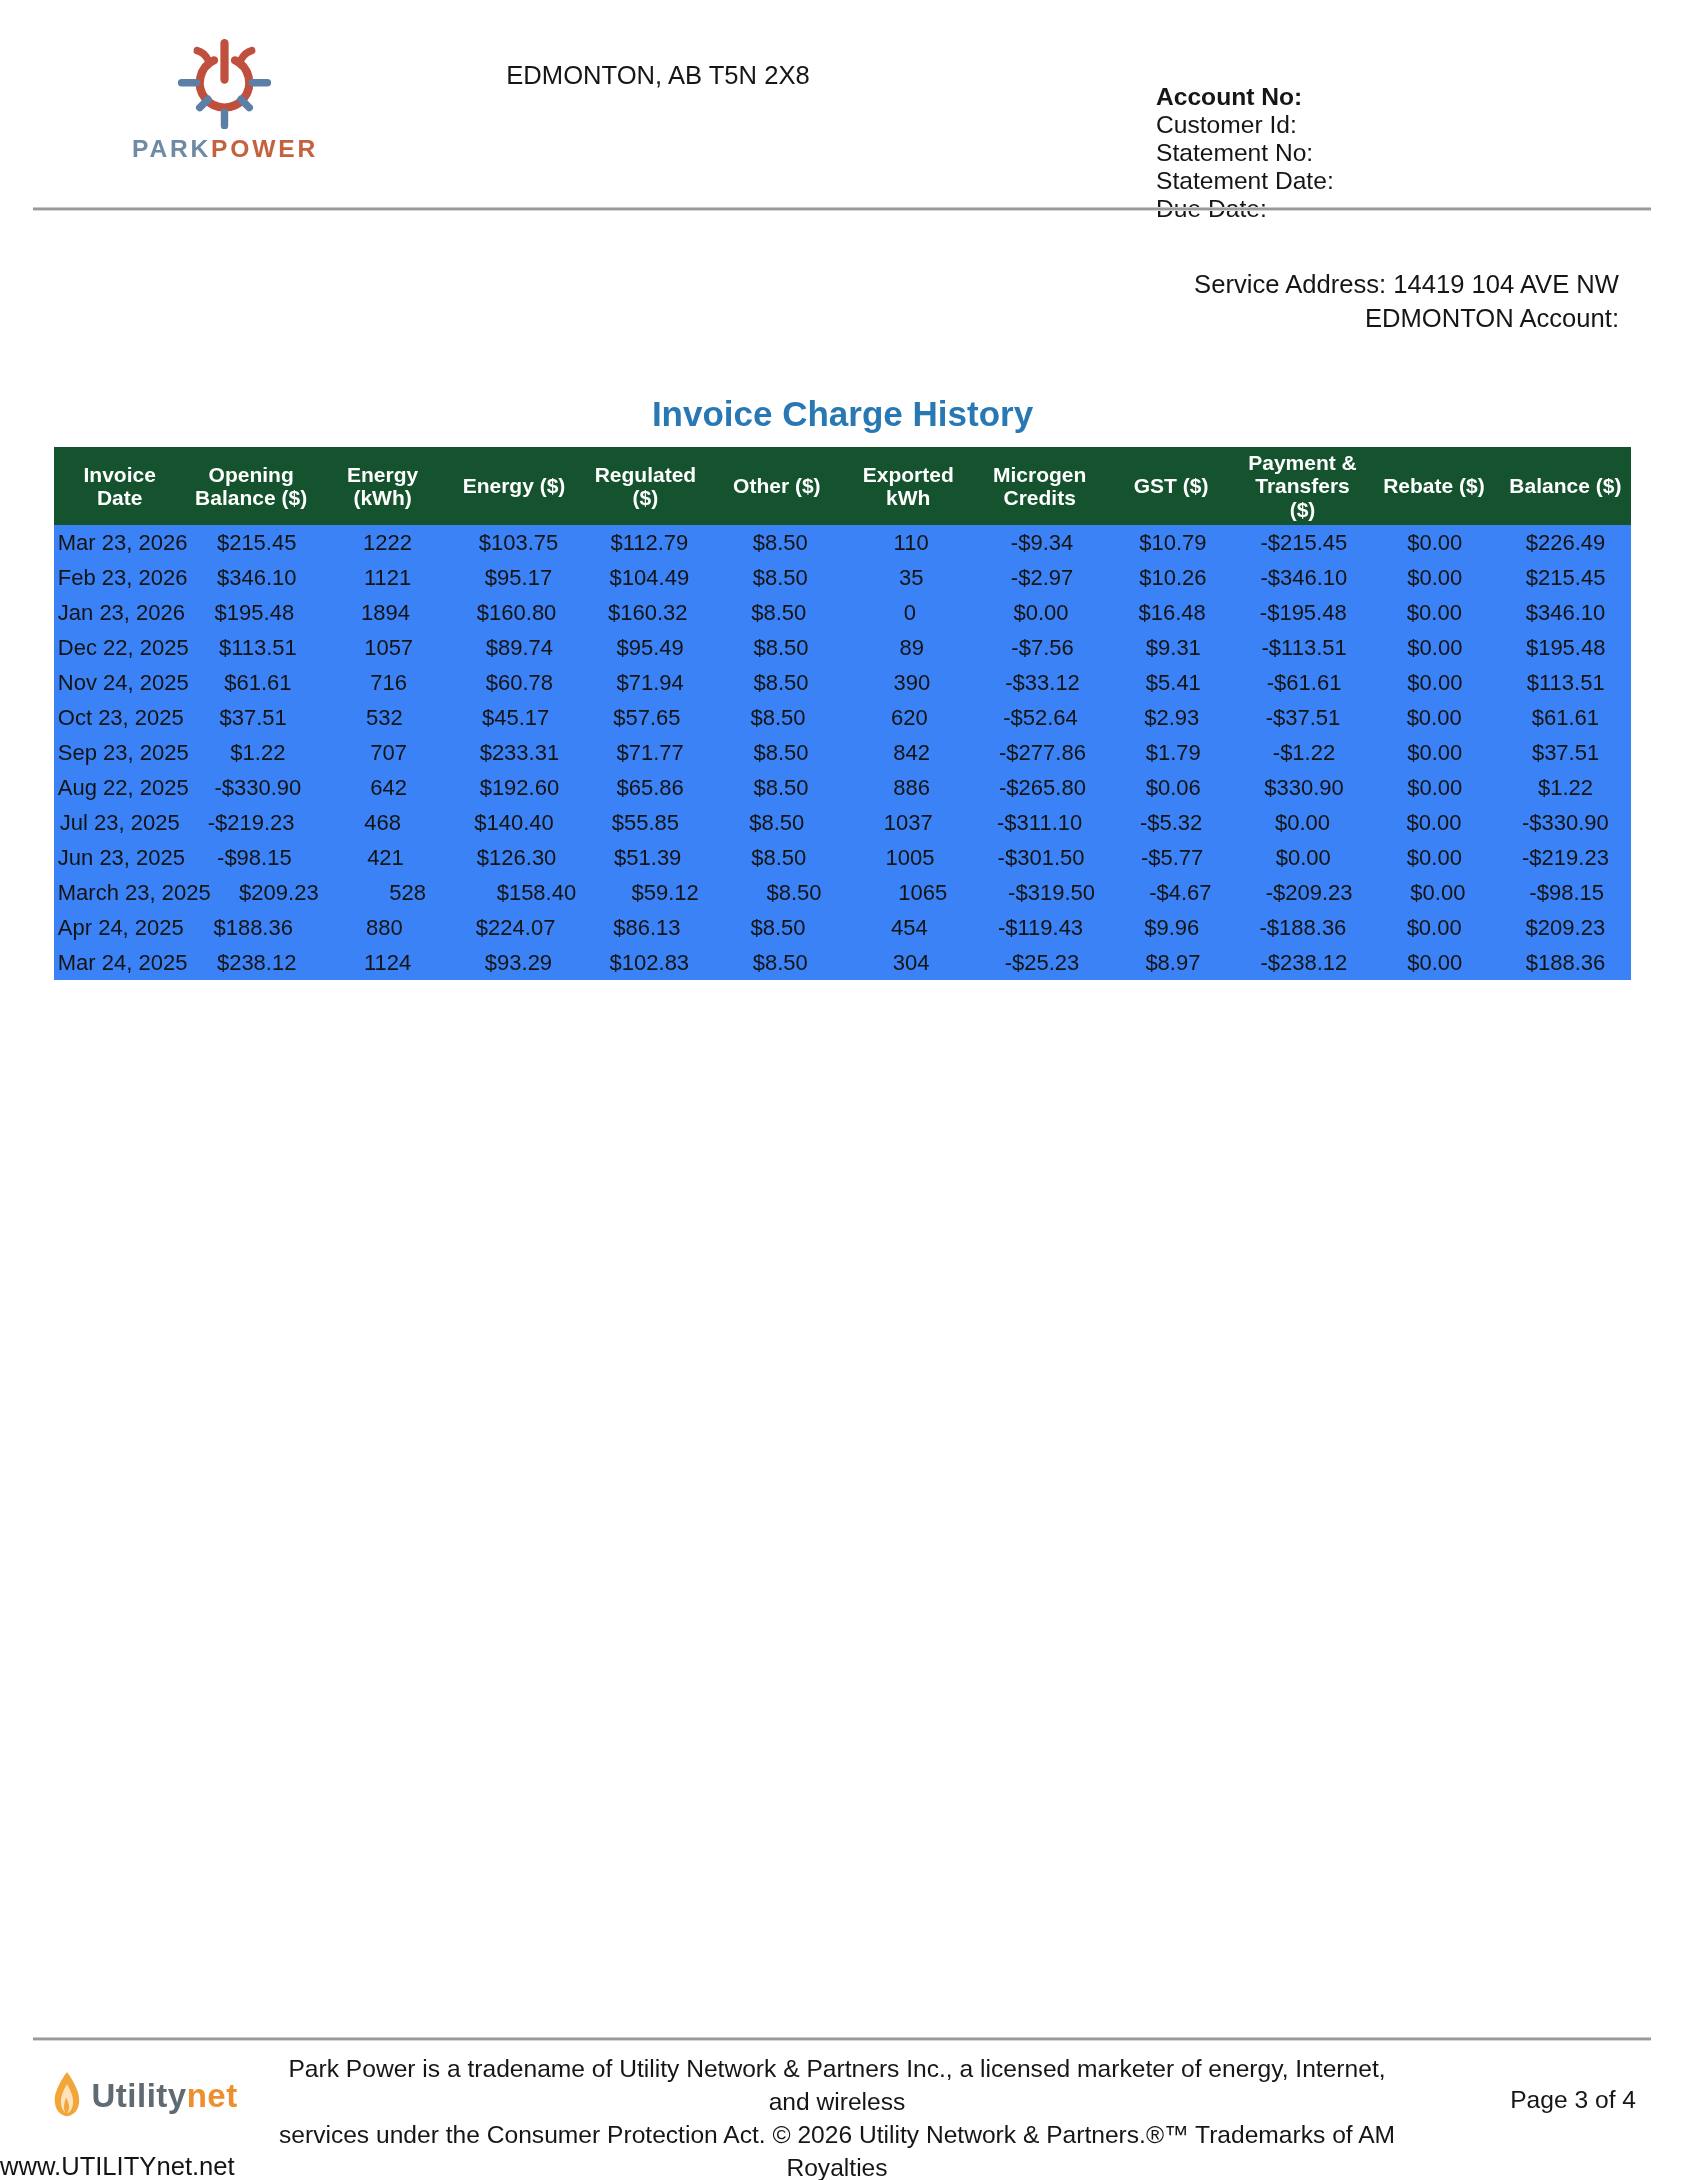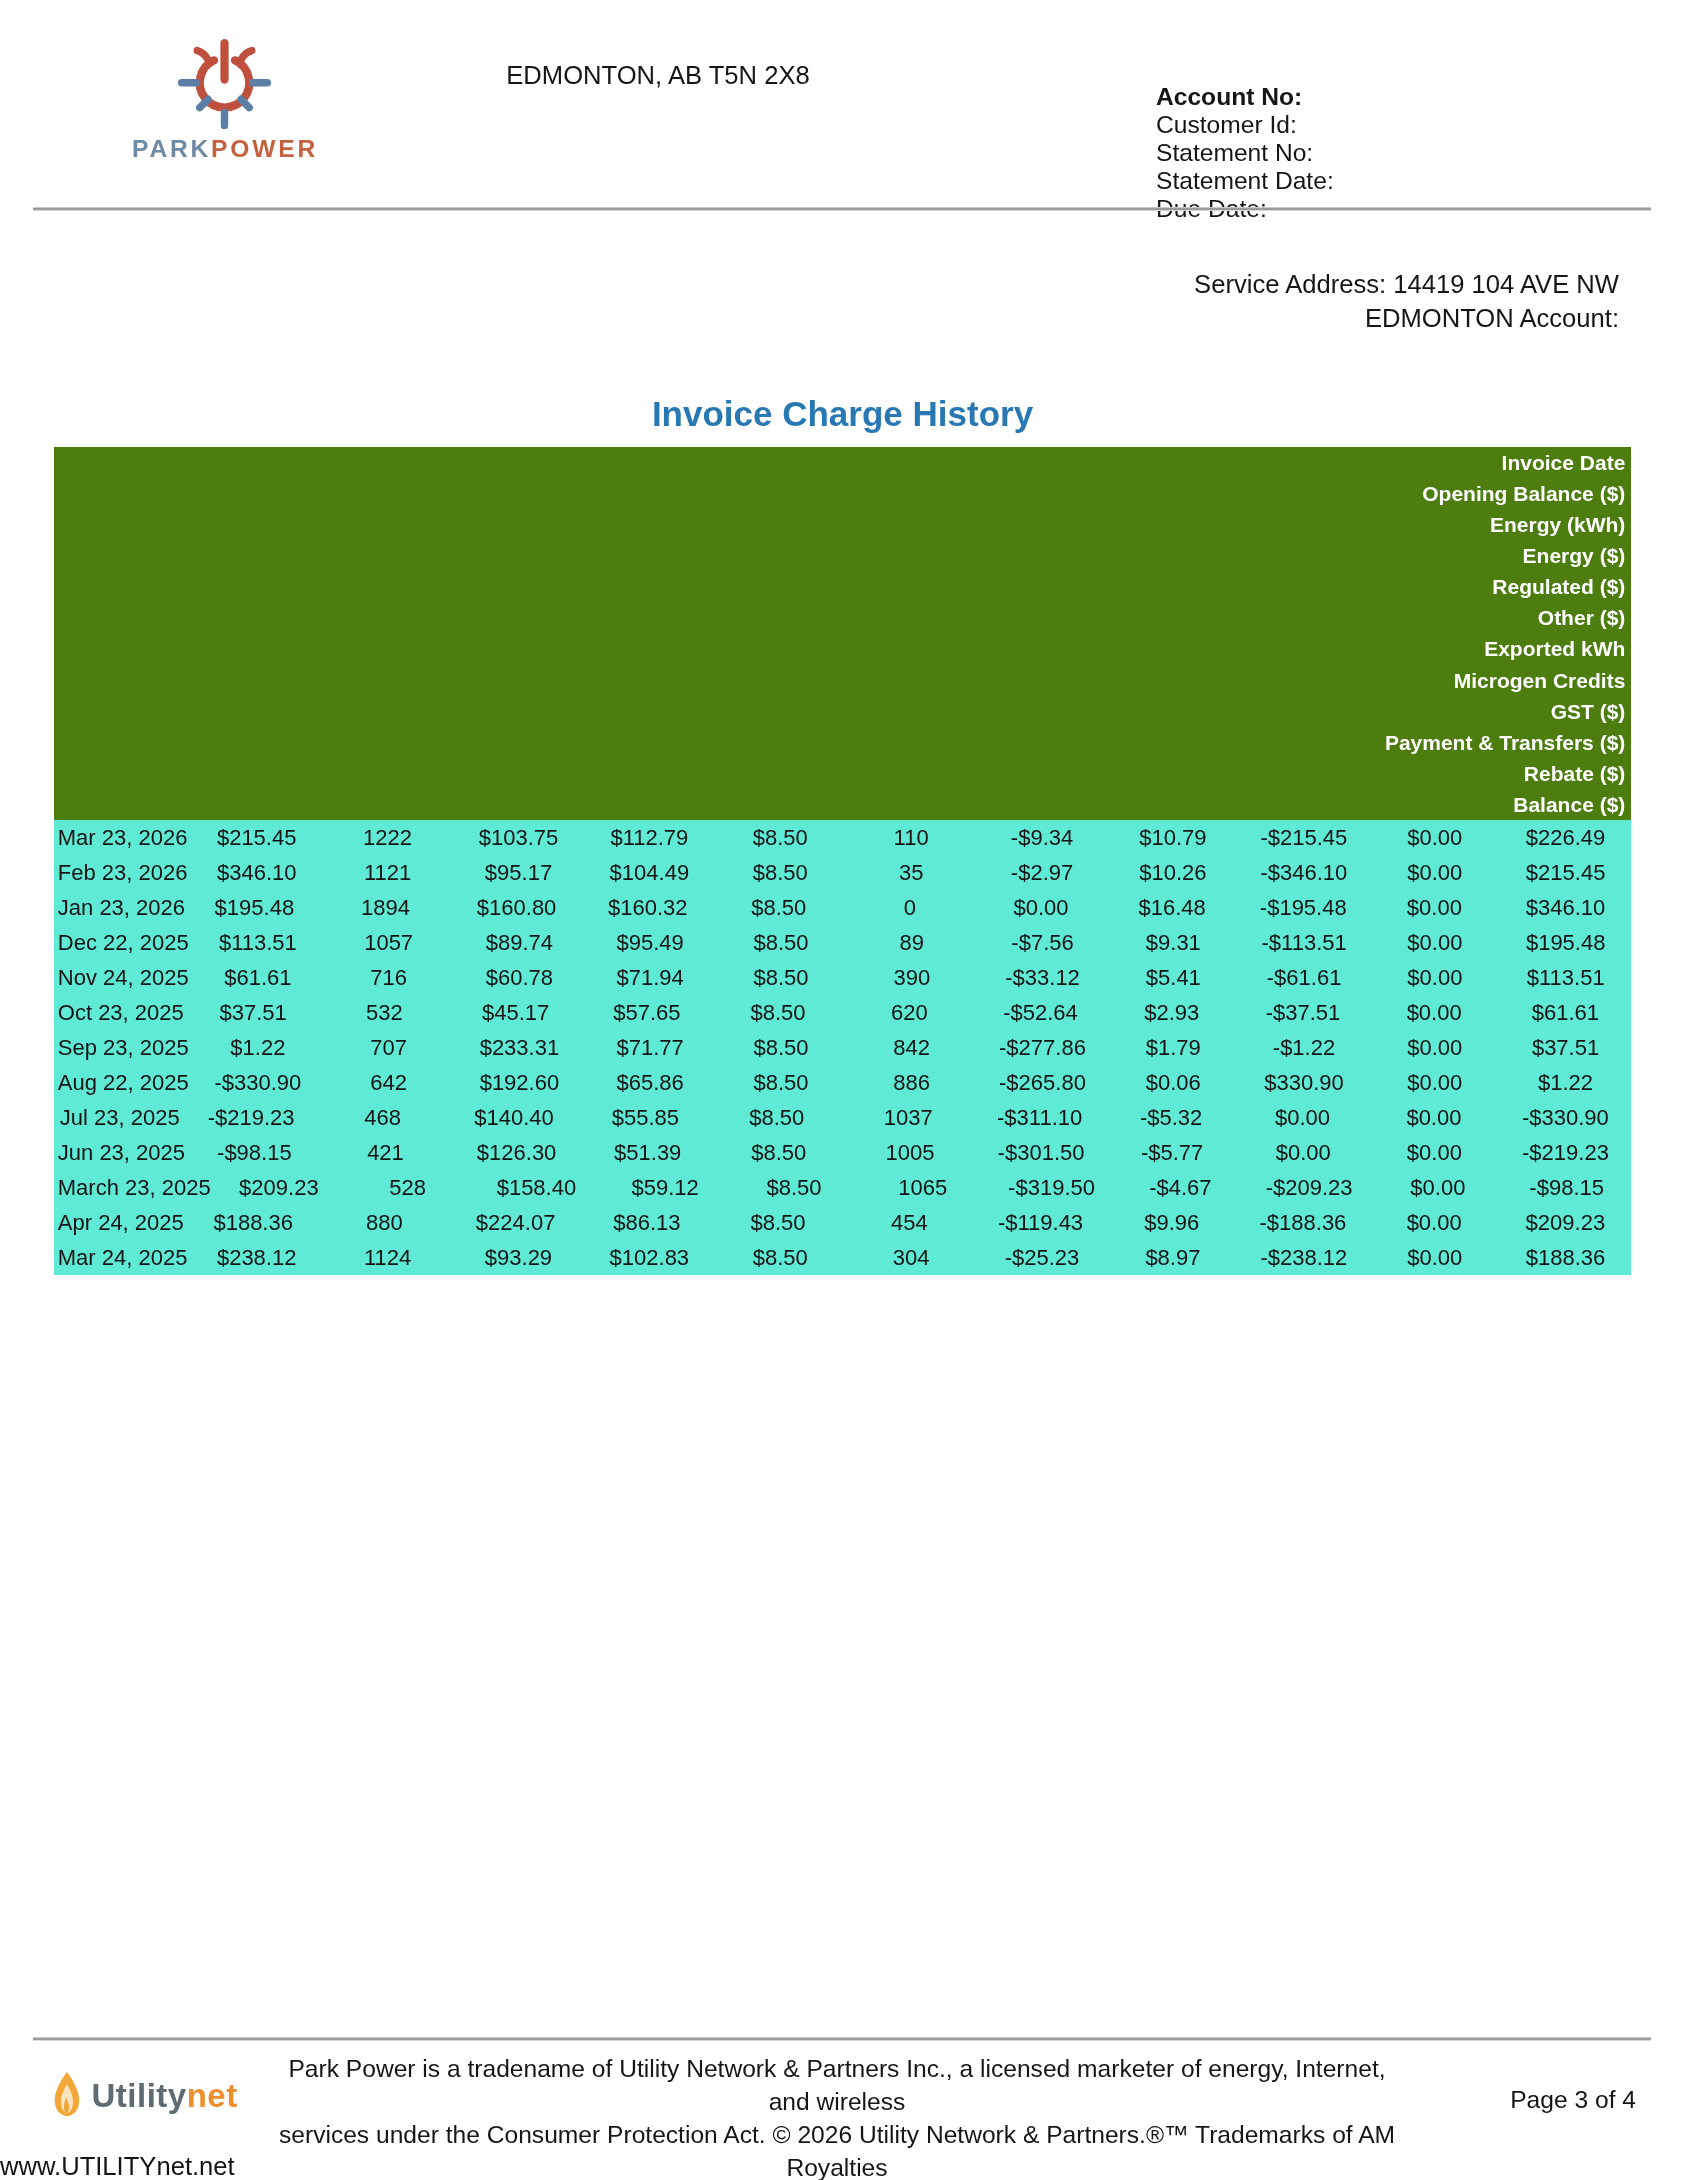--- a/index.html
+++ b/index.html
@@ -42,29 +42,29 @@
   }
 
   .page-title {
     position:absolute; left:0; top:362px; width:100%;
     text-align:center; font-size:35px; font-weight:bold; color:#2878b4;margin-top:32px;
   }
 
   
   .charge-table { position:absolute; left:54px; top:447px; width:1577px; }
   .thead {
-    display:flex; background:#4d7c0f; color:#ffffff;
-    min-height:56px; align-items:flex-end;flex-direction:column;
+    display:flex; background:#14532d; color:#ffffff;
+    min-height:56px; align-items:center;
   }
   .th {
     flex:1 1 0; display:flex; align-items:center; justify-content:center;
     text-align:center; font-size:21px; font-weight:bold; line-height:1.12;
     padding:3.8px 5.7px;
   }
-  .tbody { background:#5eead4; }
+  .tbody { background:#3b82f6; }
   .tr { display:flex; height:35px; }
   .td {
     flex:1 1 0; display:flex; align-items:center; justify-content:center;
     text-align:center; font-size:22px; color:#141414; padding:0 3.8px;
     white-space:nowrap;
   }
 
   
   .footer-logo { position:absolute; left:52px; top:2071px; display:flex; align-items:center; }
   .footer-logo svg { display:block; margin-right:9.5px; }

